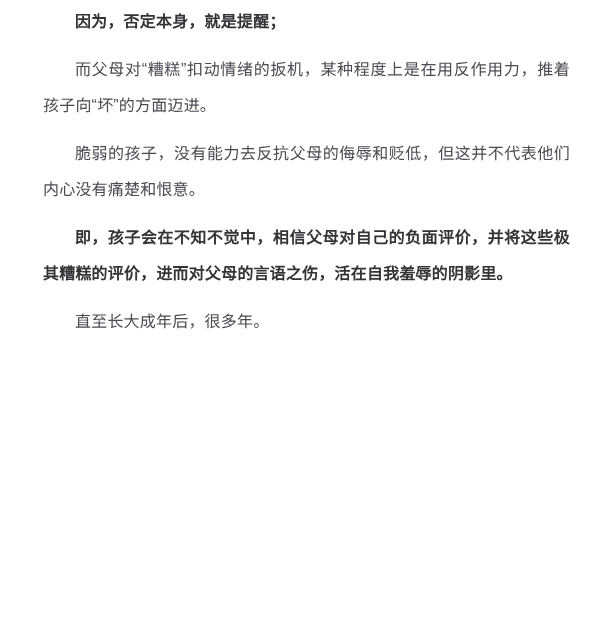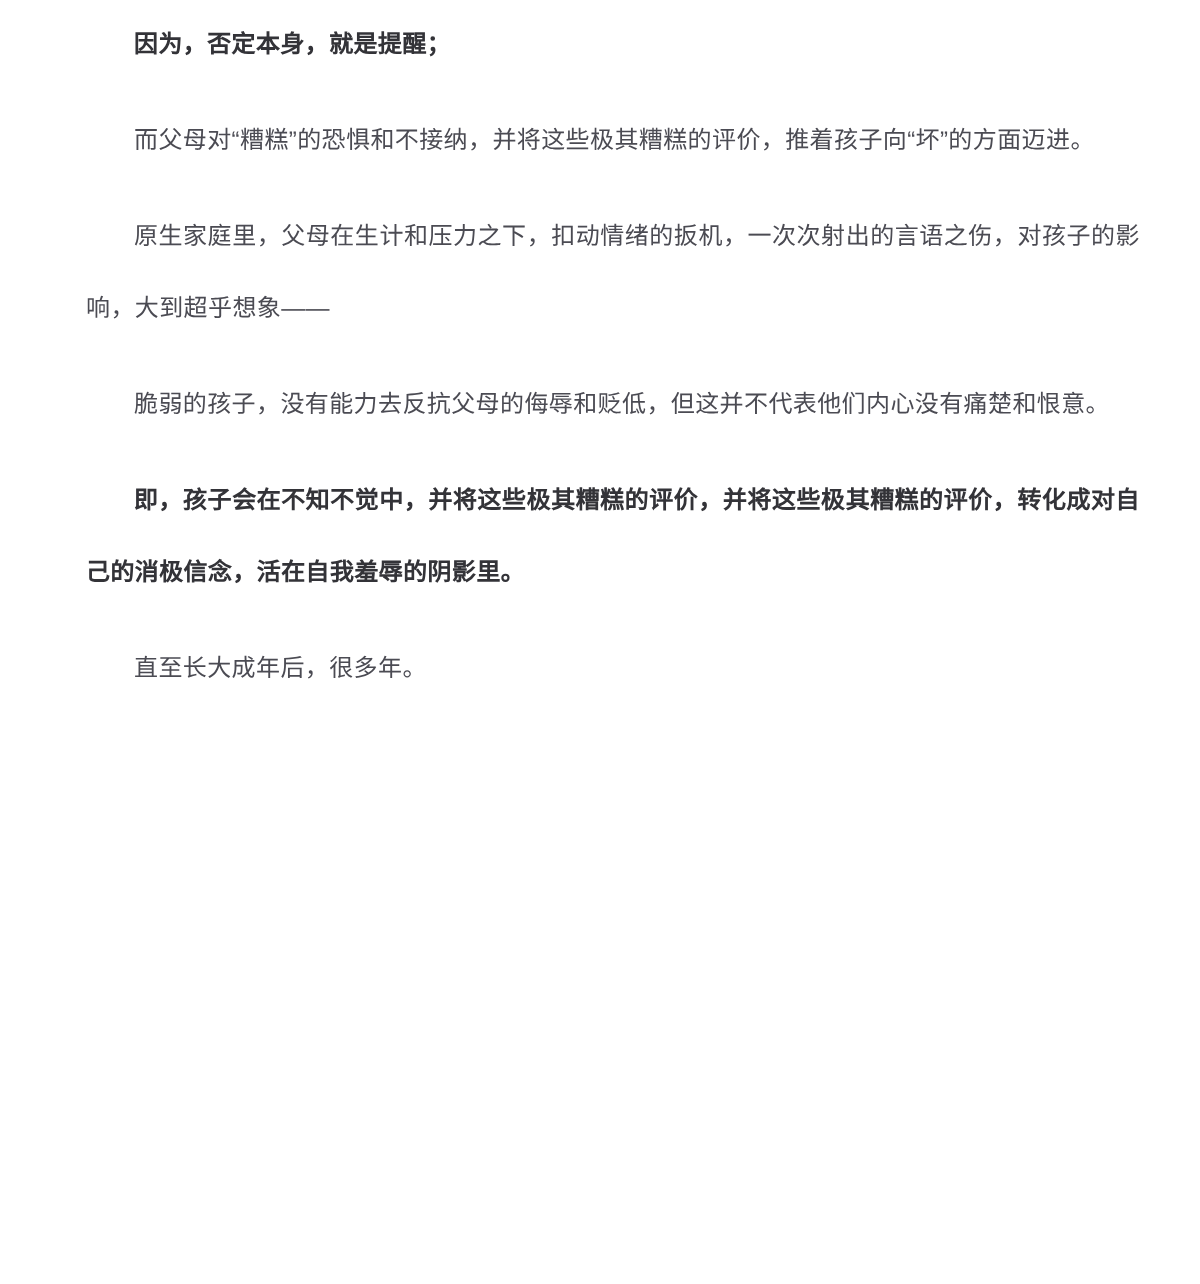--- a/index.html
+++ b/index.html
@@ -21,21 +21,21 @@
     height: 642px;
     background: #ffffff;
     box-sizing: border-box;
     padding: 0;
   }
 
   .para {
     position: relative;
     margin: 0;
     padding: 0 30px 0 43px;
-    font-size: 12px;
+    font-size: 16px;
     line-height: 36px;
     letter-spacing: 0.2px;
     text-align: justify;
     text-justify: inter-ideograph;
     word-break: break-all;
     color: #4b4b53;
     text-indent: 2em;
   }
 
   .para.bold {
@@ -57,19 +57,18 @@
     height: 4px;
   }
 </style>
 </head>
 <body>
 
 <div id="article">
   <div class="spacer-top"></div>
 
   <p class="para bold">因为，否定本身，就是提醒；</p>
-  <p class="para">而父母对“糟糕”的恐惧和不接纳，并将这些极其糟糕的评价，推着孩子向“坏”的方面迈进。</p>
-  <p class="para">原生家庭里，父母在生计和压力之下，扣动情绪的扳机，一次次射出的言语之伤，对孩子的影响，大到超乎想象——</p>
+  <p class="para">而父母对“糟糕”扣动情绪的扳机，某种程度上是在用反作用力，推着孩子向“坏”的方面迈进。</p>
   <p class="para">脆弱的孩子，没有能力去反抗父母的侮辱和贬低，但这并不代表他们内心没有痛楚和恨意。</p>
-  <p class="para bold">即，孩子会在不知不觉中，并将这些极其糟糕的评价，并将这些极其糟糕的评价，转化成对自己的消极信念，活在自我羞辱的阴影里。</p>
+  <p class="para bold">即，孩子会在不知不觉中，相信父母对自己的负面评价，并将这些极其糟糕的评价，进而对父母的言语之伤，活在自我羞辱的阴影里。</p>
   <p class="para">直至长大成年后，很多年。</p>
 
 </div>
 
 </body></html>

